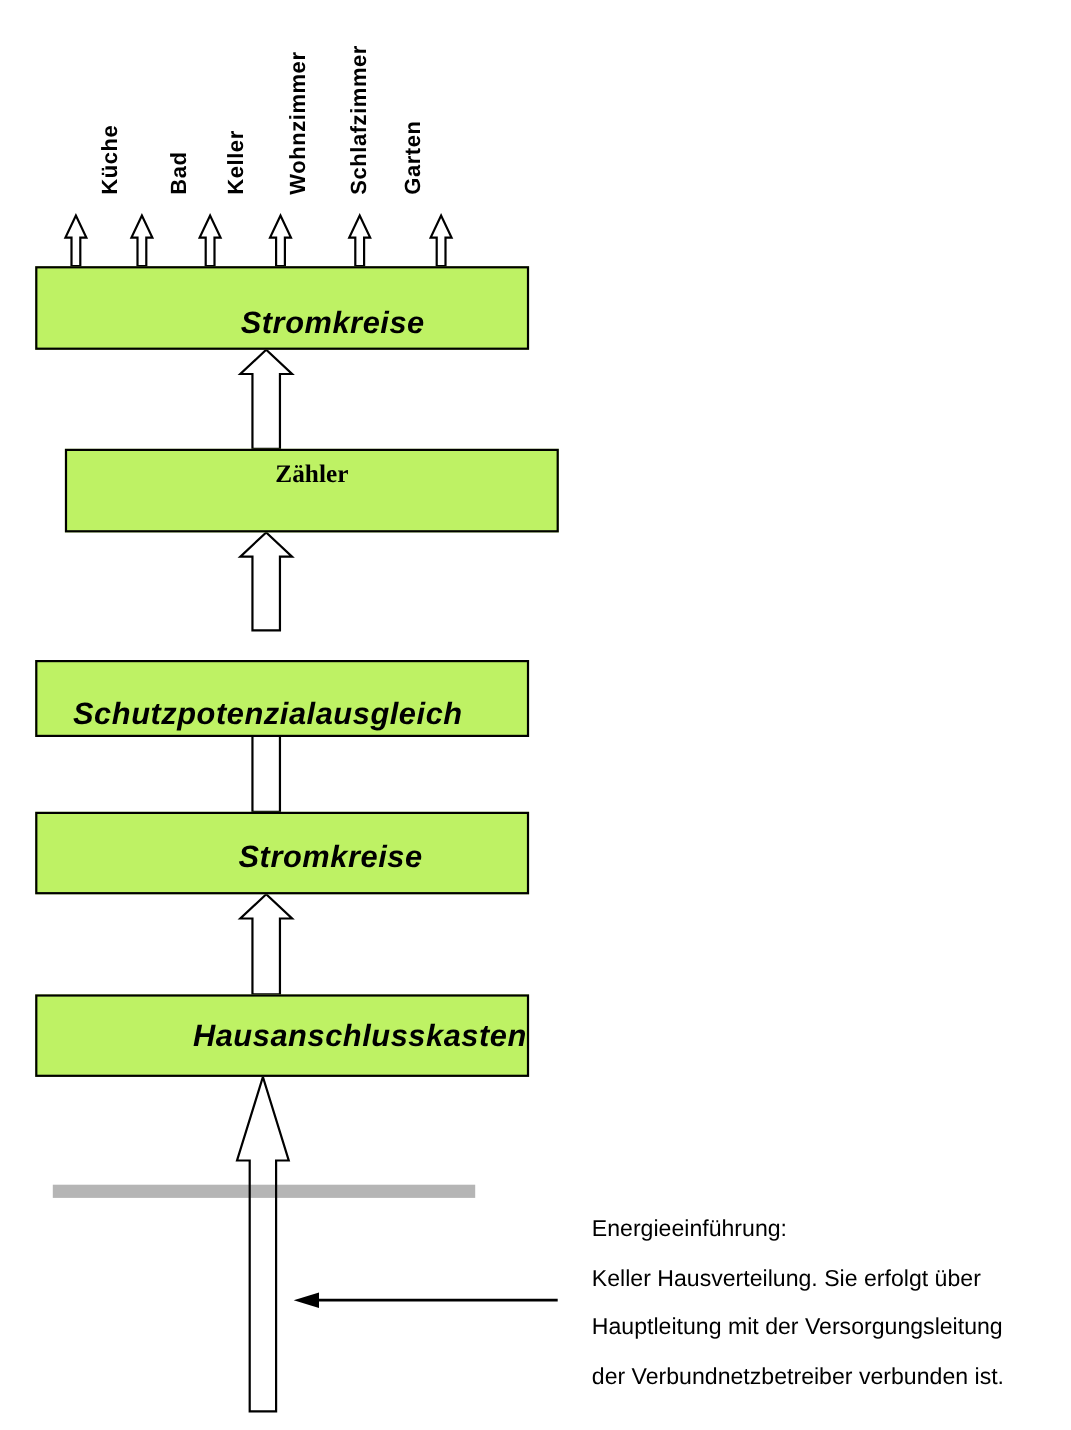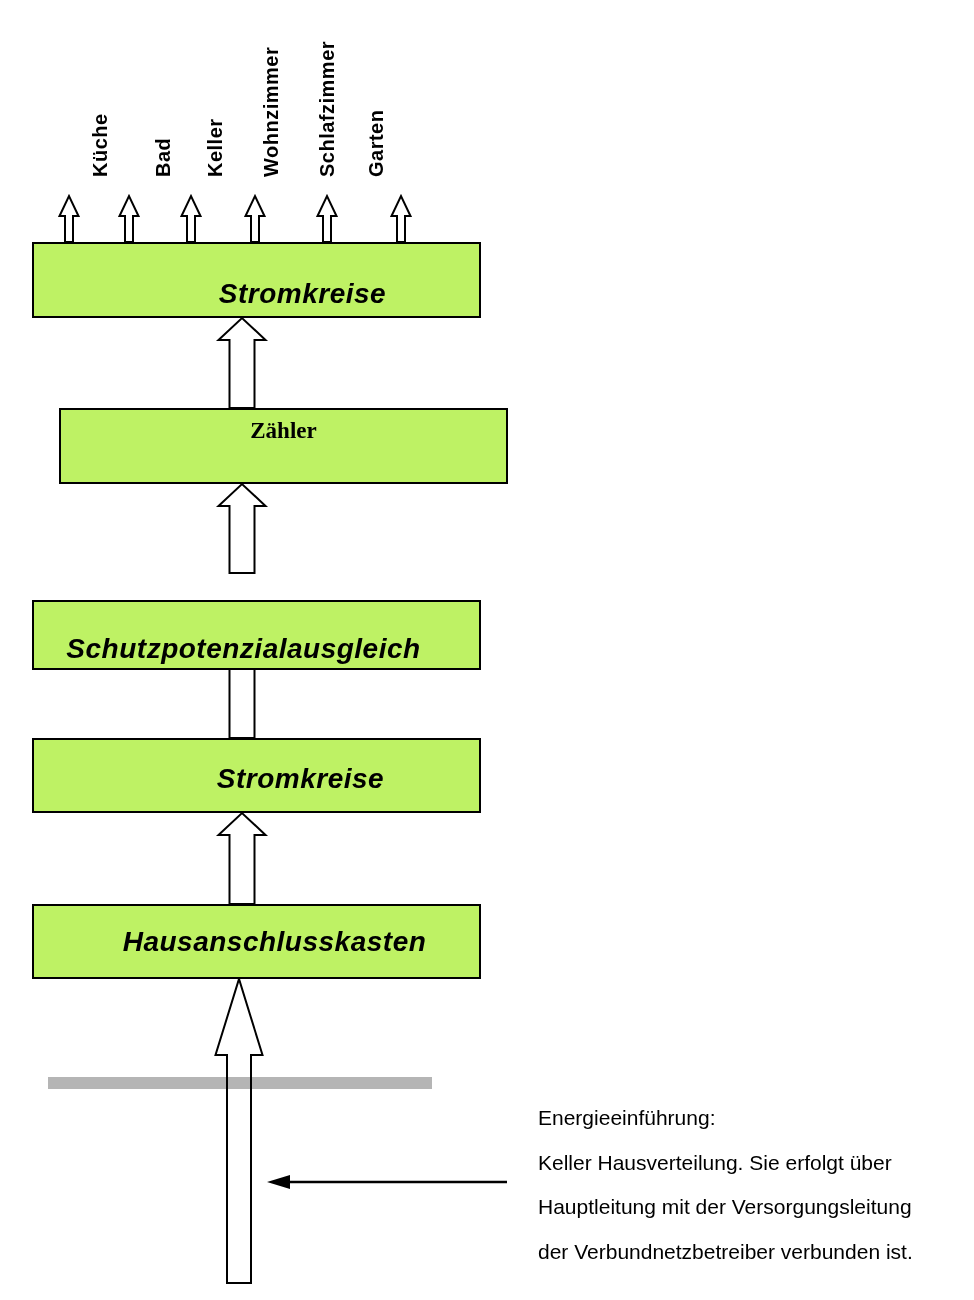--- a/index.html
+++ b/index.html
@@ -45,21 +45,21 @@
   #box-stromkreise      { top: 242px; height: 76px; padding-left: 92px; padding-top: 28px; }
   #box-zaehler          { top: 408px; height: 76px; padding-bottom: 30px; margin-left: 27px; }
   #box-zaehler .box-label {
     font-family: "Liberation Serif", serif;
     font-style: normal;
     font-size: 23px;
     letter-spacing: 0;
   }
   #box-schutz           { top: 600px; height: 70px; padding-right: 26px; padding-top: 28px; }
   #box-hauptleitung     { top: 738px; height: 75px; padding-left: 88px; padding-top: 6px; }
-  #box-hausanschluss    { top: 904px; height: 75px; padding-left: 36px; }
+  #box-hausanschluss    { top: 904px; height: 75px; padding-left: 36px; justify-content: flex-end; }
   
   .circuit-label {
     position: absolute;
     transform: rotate(-90deg);
     transform-origin: 0 0;
     font-weight: bold;
     font-size: 20px;
     line-height: 24px;
     letter-spacing: 0.5px;
     white-space: nowrap;

